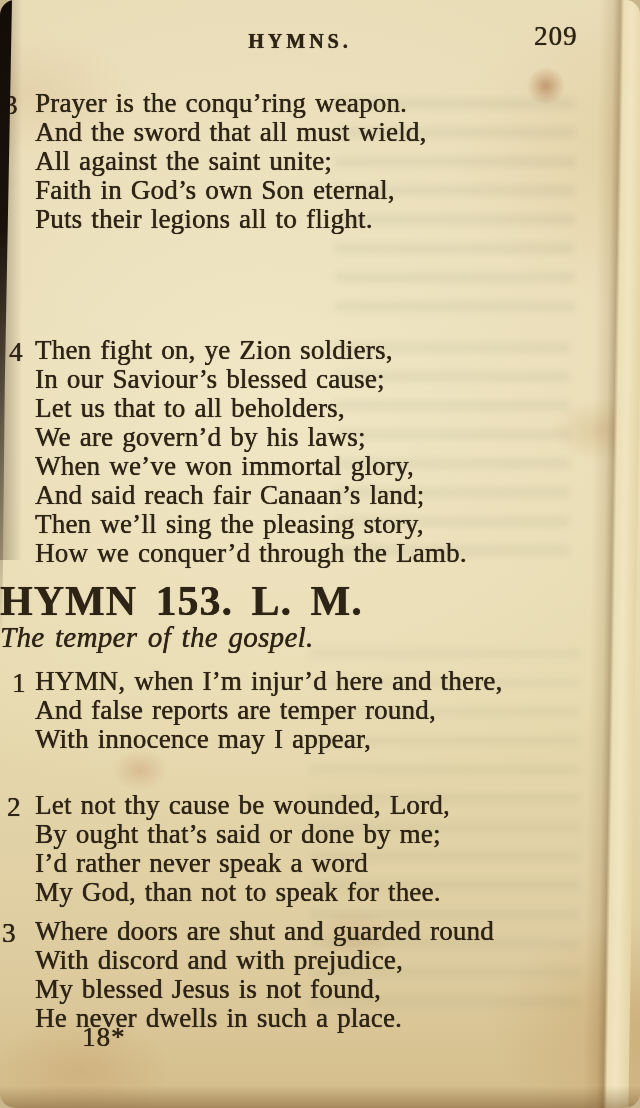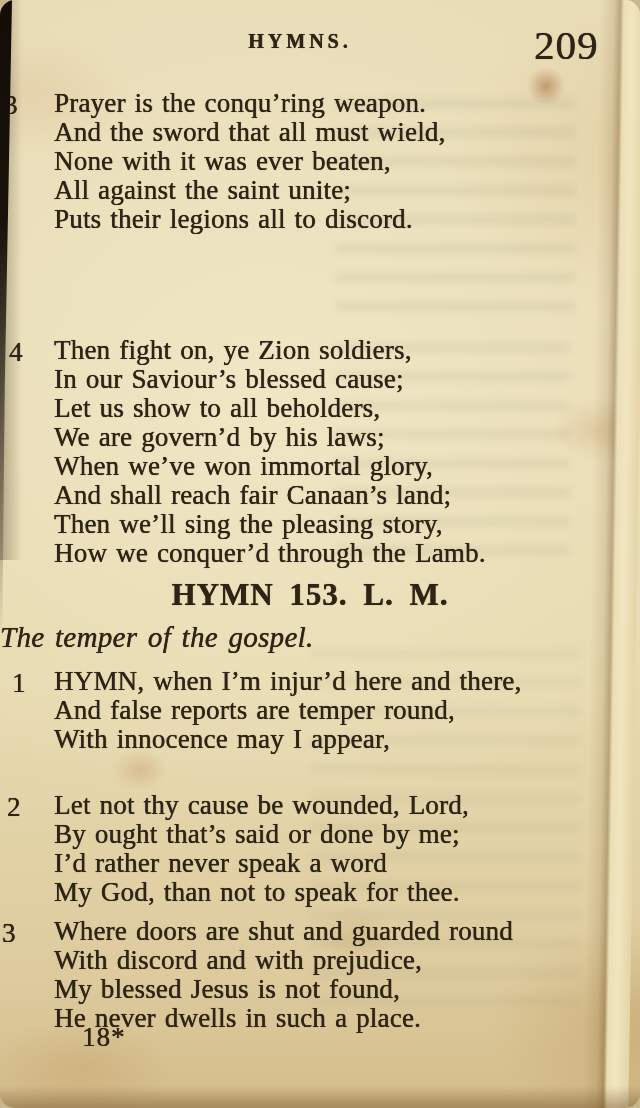--- a/index.html
+++ b/index.html
@@ -47,59 +47,59 @@
   
   .ghost{position:absolute;filter:blur(3px);pointer-events:none;
     background:repeating-linear-gradient(180deg,rgba(105,118,88,.65) 0 11px,rgba(105,118,88,0) 11px 29px);}
   .ghost.a{left:335px;top:98px;width:240px;height:225px;opacity:.13;}
   .ghost.b{left:335px;top:342px;width:235px;height:225px;opacity:.12;}
   .ghost.c{left:310px;top:648px;width:270px;height:370px;opacity:.09;}
   
   .ink{text-shadow:0 0 .7px rgba(43,33,19,.9),.4px .3px 0 rgba(43,33,19,.5);}
   .running-head{position:absolute;top:30px;left:0;width:600px;text-align:center;
     font-size:20px;font-weight:bold;letter-spacing:4px;}
-  .page-num{position:absolute;top:21px;left:534px;font-size:41px;letter-spacing:1px;}
-  .verse{position:absolute;left:0;width:622px;padding-left:54px;box-sizing:border-box;}
+  .page-num{position:absolute;top:21px;left:534px;font-size:27px;letter-spacing:1px;}
+  .verse{position:absolute;left:0;width:622px;padding-left:35px;box-sizing:border-box;}
   .vnum{position:absolute;top:1px;font-size:27px;}
   .bline{font-size:27px;line-height:29px;white-space:nowrap;letter-spacing:.2px;word-spacing:2px;}
-  .hymn-heading{position:absolute;top:577px;left:0;width:620px;text-align:center;
-    font-size:31px;font-weight:bold;letter-spacing:1px;word-spacing:7px;}
+  .hymn-heading{position:absolute;top:577px;left:0;width:620px;
+    font-size:42px;font-weight:bold;letter-spacing:1px;word-spacing:7px;}
   .hymn-subtitle{position:absolute;top:621px;left:0;width:620px;text-align:left;
     font-size:29px;font-style:italic;letter-spacing:.3px;word-spacing:3px;}
   .signature{position:absolute;top:1022px;left:82px;font-size:27px;letter-spacing:1px;}
 </style>
 </head>
 <body>
 
 <div class="scan">
 
   <div class="ghost a"></div>
   <div class="ghost b"></div>
   <div class="ghost c"></div>
 
   <div class="running-head ink">HYMNS.</div>
   <div class="page-num ink">209</div>
 
   <section class="verse" style="top:89px">
     <span class="vnum ink" style="left:4px">3</span>
     <div class="bline ink">Prayer is the conqu’ring weapon.</div>
     <div class="bline ink">And the sword that all must wield,</div>
-    <div class="bline ink">None with it was ever beaten,</div>
     <div class="bline ink">All against the saint unite;</div>
-    <div class="bline ink">Puts their legions all to discord.</div>
+    <div class="bline ink">Faith in God’s own Son eternal,</div>
+    <div class="bline ink">Puts their legions all to flight.</div>
   </section>
 
   <section class="verse" style="top:336px">
     <span class="vnum ink" style="left:9px">4</span>
     <div class="bline ink">Then fight on, ye Zion soldiers,</div>
     <div class="bline ink">In our Saviour’s blessed cause;</div>
-    <div class="bline ink">Let us show to all beholders,</div>
+    <div class="bline ink">Let us that to all beholders,</div>
     <div class="bline ink">We are govern’d by his laws;</div>
     <div class="bline ink">When we’ve won immortal glory,</div>
-    <div class="bline ink">And shall reach fair Canaan’s land;</div>
+    <div class="bline ink">And said reach fair Canaan’s land;</div>
     <div class="bline ink">Then we’ll sing the pleasing story,</div>
     <div class="bline ink">How we conquer’d through the Lamb.</div>
   </section>
 
   <div class="hymn-heading ink">HYMN 153. L. M.</div>
   <div class="hymn-subtitle ink">The temper of the gospel.</div>
 
   <section class="verse" style="top:667px">
     <span class="vnum ink" style="left:12px">1</span>
     <div class="bline ink">HYMN, when I’m injur’d here and there,</div>

